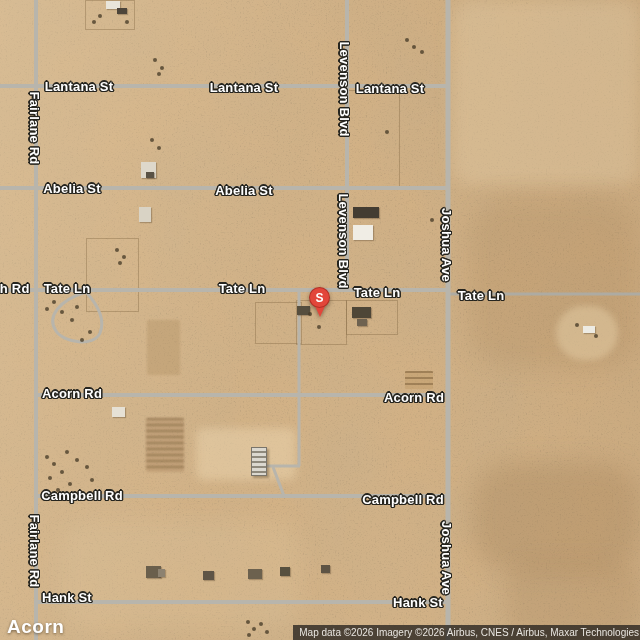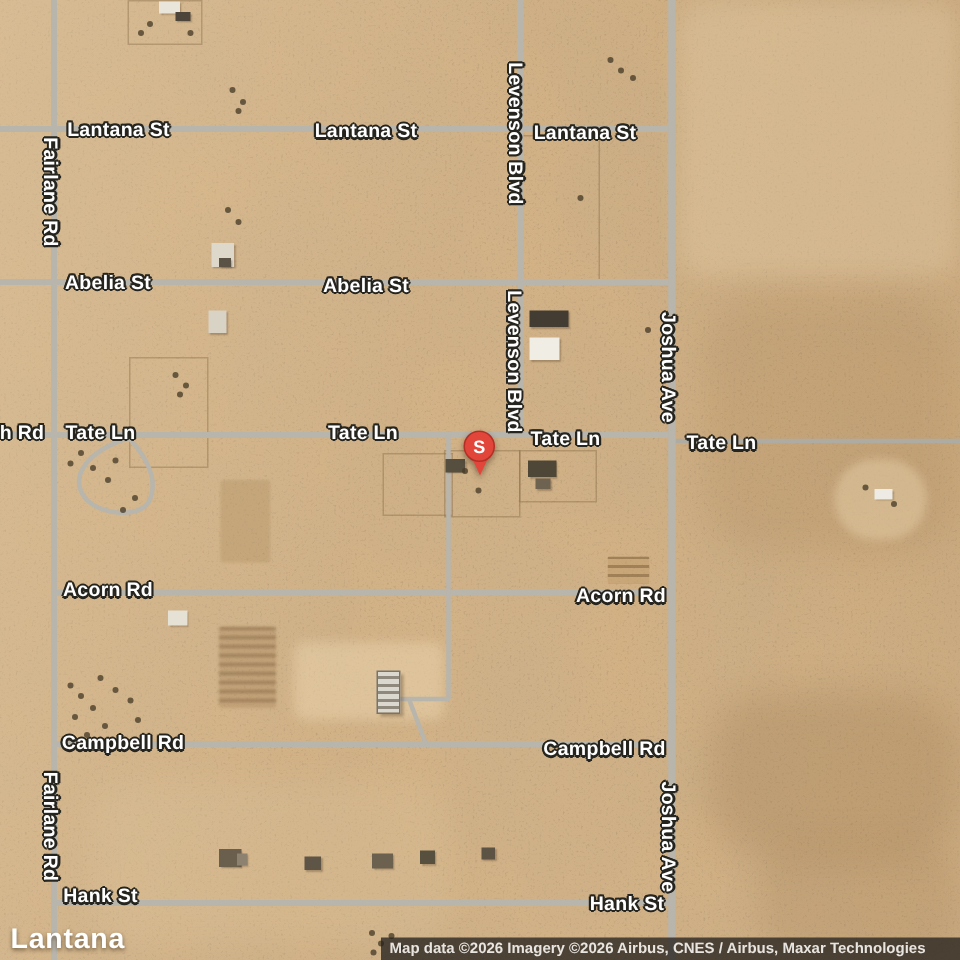--- a/index.html
+++ b/index.html
@@ -43,21 +43,21 @@
     border-top:11px solid #e2463a;
   }
   .google-logo{
     position:absolute;left:7px;top:616px;color:#fff;
     font-size:19px;font-weight:bold;letter-spacing:.5px;
     text-shadow:0 1px 3px rgba(60,45,25,.65);cursor:pointer;
   }
   .attribution{
     position:absolute;right:0;bottom:0;height:15px;line-height:15px;
     background:rgba(38,35,31,.78);color:#e8e5e0;font-size:10px;
-    padding:0 23px 0 6px;white-space:nowrap;font-weight:bold;
+    padding:0 1px 0 6px;white-space:nowrap;
   }
 </style>
 </head>
 <body>
 
 <div class="map">
 
   <svg class="terrain" width="640" height="640">
     <defs>
       <filter id="mottle" x="0%" y="0%" width="100%" height="100%">
@@ -204,16 +204,16 @@
       <div class="road-label vertical" style="left: 446px; top: 558px;">Joshua Ave</div>
     </div>
 
   <div class="marker" id="marker" style="left: 309px; top: 287px;">
     <div class="pin-tail" style="border-top-color: rgb(226, 70, 58);"></div>
     <div class="pin-circle" style="background: rgb(226, 70, 58);">
       <span>S</span>
     </div>
   </div>
 
-  <div class="google-logo">Lantana</div>
+  <div class="google-logo">Acorn</div>
   <div class="attribution">Map data ©2026 Imagery ©2026 Airbus, CNES / Airbus, Maxar Technologies</div>
 
 </div>
 
 </body></html>

